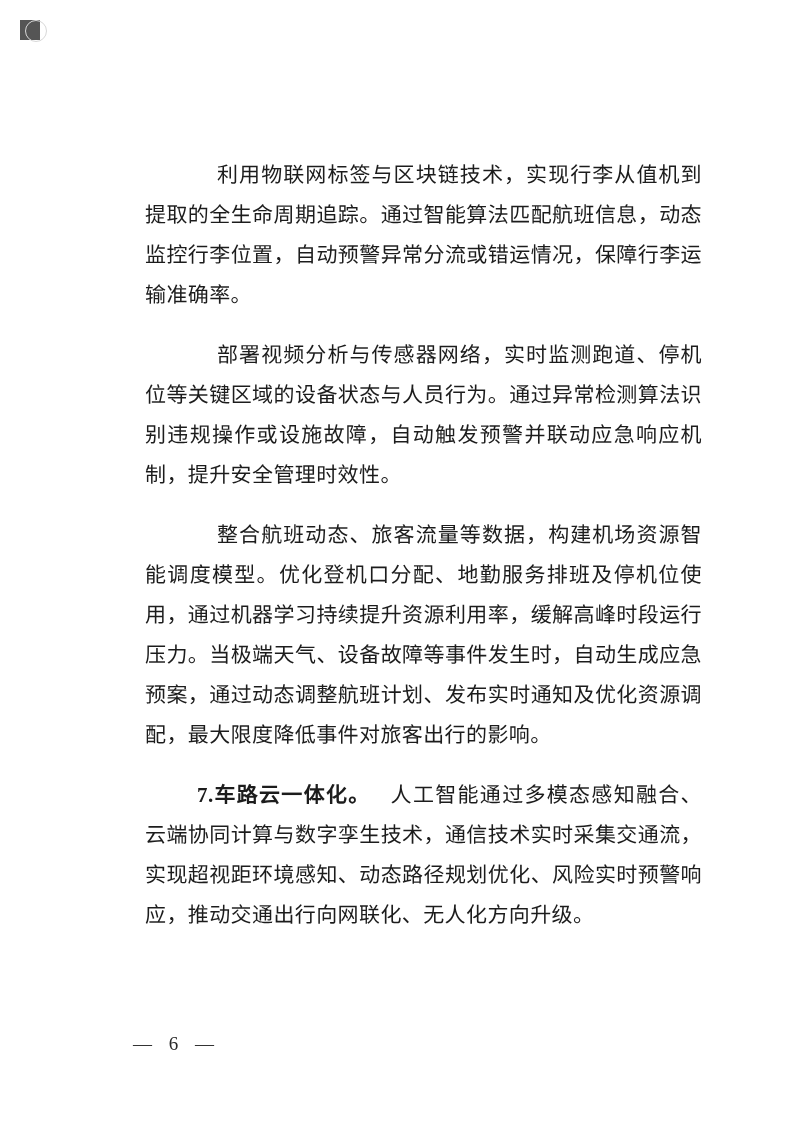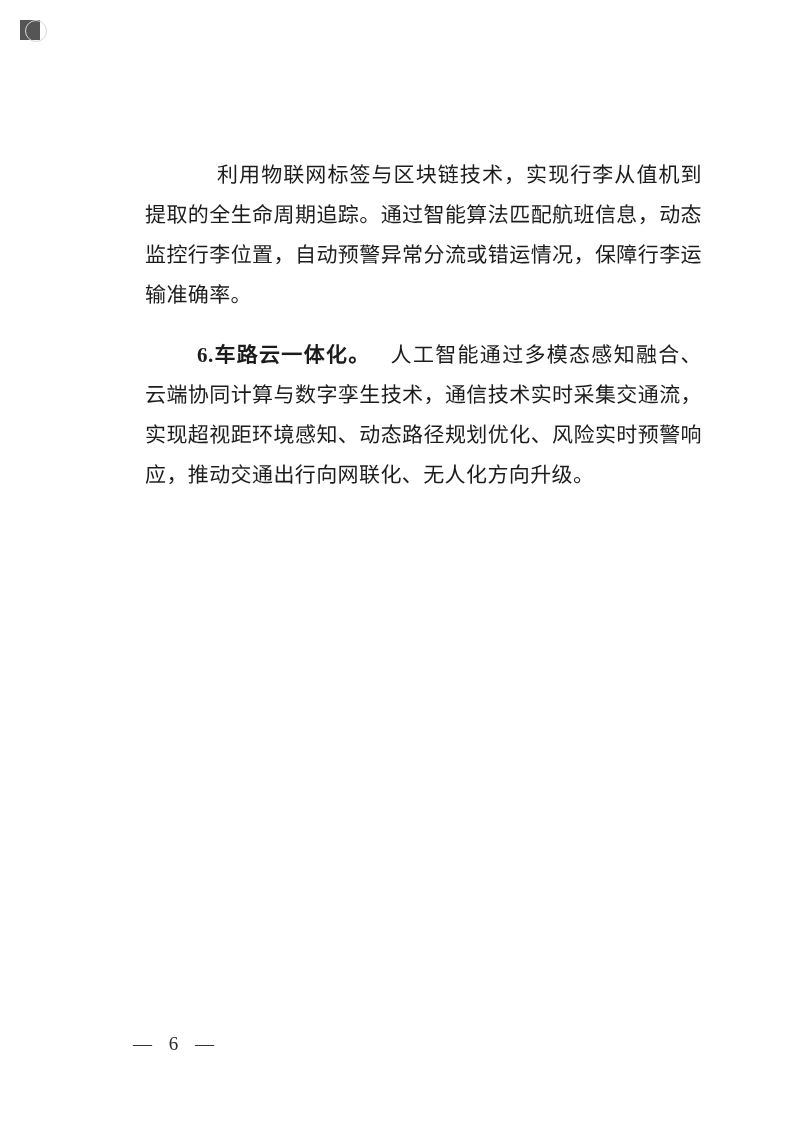--- a/index.html
+++ b/index.html
@@ -77,22 +77,24 @@
 
 <div class="page">
 
   <div class="artifact-dot"></div>
   <div class="artifact-ring"></div>
 
   <div class="body-text">
 
     <p class="para"><span class="lead"></span><span>利用物联网标签与区块链技术，实现行李从值机到提取的全生命周期追踪。通过智能算法匹配航班信息，动态监控行李位置，自动预警异常分流或错运情况，保障行李运输准确率。</span></p>
 
+    <p class="para"><span class="lead"></span><span>部署视频分析与传感器网络，实时监测跑道、停机位等关键区域的设备状态与人员行为。通过异常检测算法识别违规操作或设施故障，自动触发预警并联动应急响应机制，提升安全管理时效性。</span></p>
 
+    <p class="para"><span class="lead"></span><span>整合航班动态、旅客流量等数据，构建机场资源智能调度模型。优化登机口分配、地勤服务排班及停机位使用，通过机器学习持续提升资源利用率，缓解高峰时段运行压力。当极端天气、设备故障等事件发生时，自动生成应急预案，通过动态调整航班计划、发布实时通知及优化资源调配，最大限度降低事件对旅客出行的影响。</span></p>
 
-    <p class="para"><span class="lead">6.车路云一体化。</span><span>人工智能通过多模态感知融合、云端协同计算与数字孪生技术，通信技术实时采集交通流，实现超视距环境感知、动态路径规划优化、风险实时预警响应，推动交通出行向网联化、无人化方向升级。</span></p>
+    <p class="para"><span class="lead">7.车路云一体化。</span><span>人工智能通过多模态感知融合、云端协同计算与数字孪生技术，通信技术实时采集交通流，实现超视距环境感知、动态路径规划优化、风险实时预警响应，推动交通出行向网联化、无人化方向升级。</span></p>
 
 
   </div>
 
   <div class="footer-pagenum">— 6 —</div>
 
 </div>
 
 </body></html>

